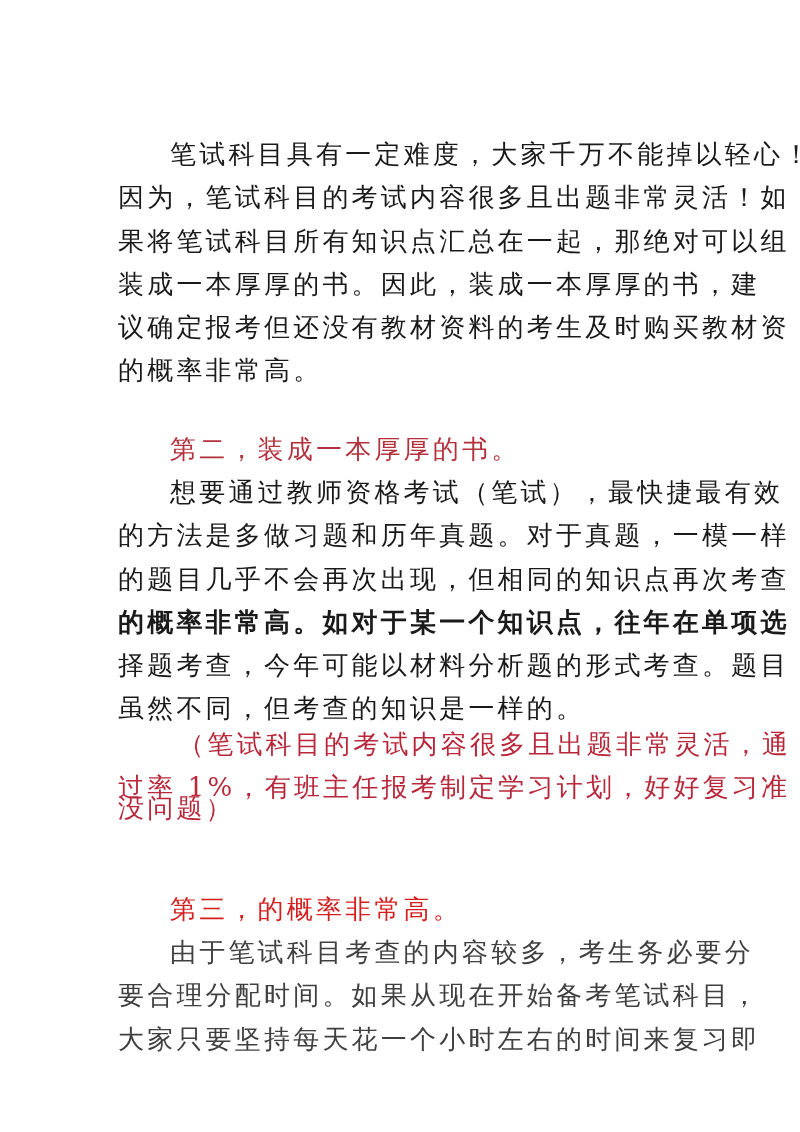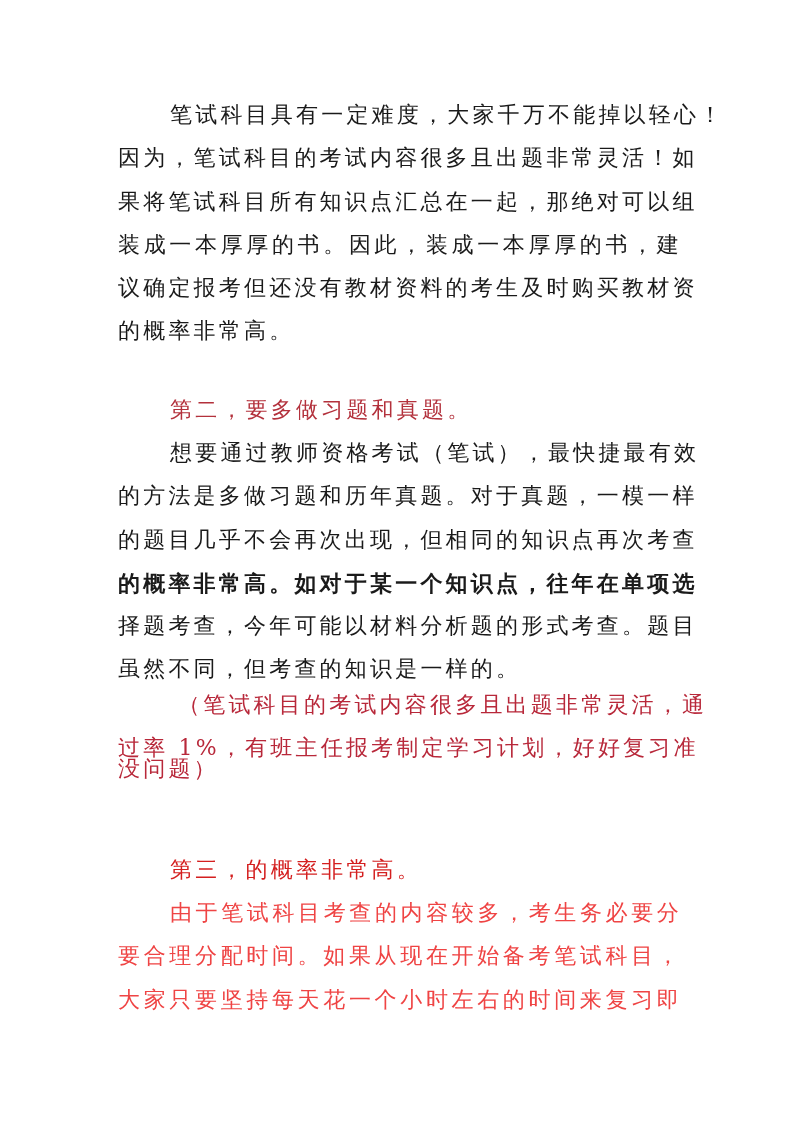--- a/index.html
+++ b/index.html
@@ -4,50 +4,51 @@
   <style>
     html, body { margin: 0; padding: 0; background: #ffffff; }
     body { width: 800px; height: 1132px; position: relative; overflow: hidden; }
     .page { position: absolute; left: 0; top: 0; width: 800px; height: 1132px; background: #fff; }
     .line {
       position: absolute;
       left: 118px;
       width: 564px;
       height: 34px;
       line-height: 34px;
-      font-size: 22px;
+      font-size: 26px;
       white-space: nowrap;
       color: #1a1a1a;
       font-family: "DejaVu Serif", "Liberation Serif", serif;
       letter-spacing: 3.2px;
+      margin-top: 39px;
     }
     .line.justify { text-align: justify; text-align-last: justify; }
     .indent { left: 170px; width: 512px; }
     .serif { font-family: "DejaVu Serif", "Liberation Serif", serif; }
-    .sans { font-family: "DejaVu Sans", "Liberation Sans", sans-serif; color: #ef4444; }
+    .sans { font-family: "DejaVu Sans", "Liberation Sans", sans-serif; color: #404040; }
     .heading-dark-red { color: #b3313c; }
     .note-red { color: #b8283a; }
     .heading-bright-red { color: #d41f1f; }
   </style>
 </head>
 <body>
 
 <div class="page">
 
   <div>
     <div class="line serif indent justify" style="top:98px;">笔试科目具有一定难度，大家千万不能掉以轻心！</div>
     <div class="line serif justify" style="top:141px;">因为，笔试科目的考试内容很多且出题非常灵活！如</div>
     <div class="line serif justify" style="top:185px;">果将笔试科目所有知识点汇总在一起，那绝对可以组</div>
     <div class="line serif justify" style="top:228px;">装成一本厚厚的书。因此，装成一本厚厚的书，建</div>
     <div class="line serif justify" style="top:271px;">议确定报考但还没有教材资料的考生及时购买教材资</div>
     <div class="line serif" style="top:314px;">的概率非常高。</div>
   </div>
 
   <div>
-    <div class="line serif indent heading-dark-red" style="top:393px;">第二，要多做习题和真题。</div>
+    <div class="line serif indent heading-dark-red" style="top:393px;">第二，装成一本厚厚的书。</div>
     <div class="line serif indent justify" style="top:436px;">想要通过教师资格考试（笔试），最快捷最有效</div>
     <div class="line serif justify" style="top:479px;">的方法是多做习题和历年真题。对于真题，一模一样</div>
     <div class="line serif justify" style="top:523px;">的题目几乎不会再次出现，但相同的知识点再次考查</div>
     <div class="line serif justify" style="top:566px;font-weight:bold;">的概率非常高。如对于某一个知识点，往年在单项选</div>
     <div class="line serif justify" style="top:609px;">择题考查，今年可能以材料分析题的形式考查。题目</div>
     <div class="line serif" style="top:652px;">虽然不同，但考查的知识是一样的。</div>
 
     <div>
       <div class="line serif note-red justify" style="top:688px; left:178px; width:504px;">（笔试科目的考试内容很多且出题非常灵活，通</div>
       <div class="line serif note-red justify" style="top:731px;">过率 1%，有班主任报考制定学习计划，好好复习准</div>

